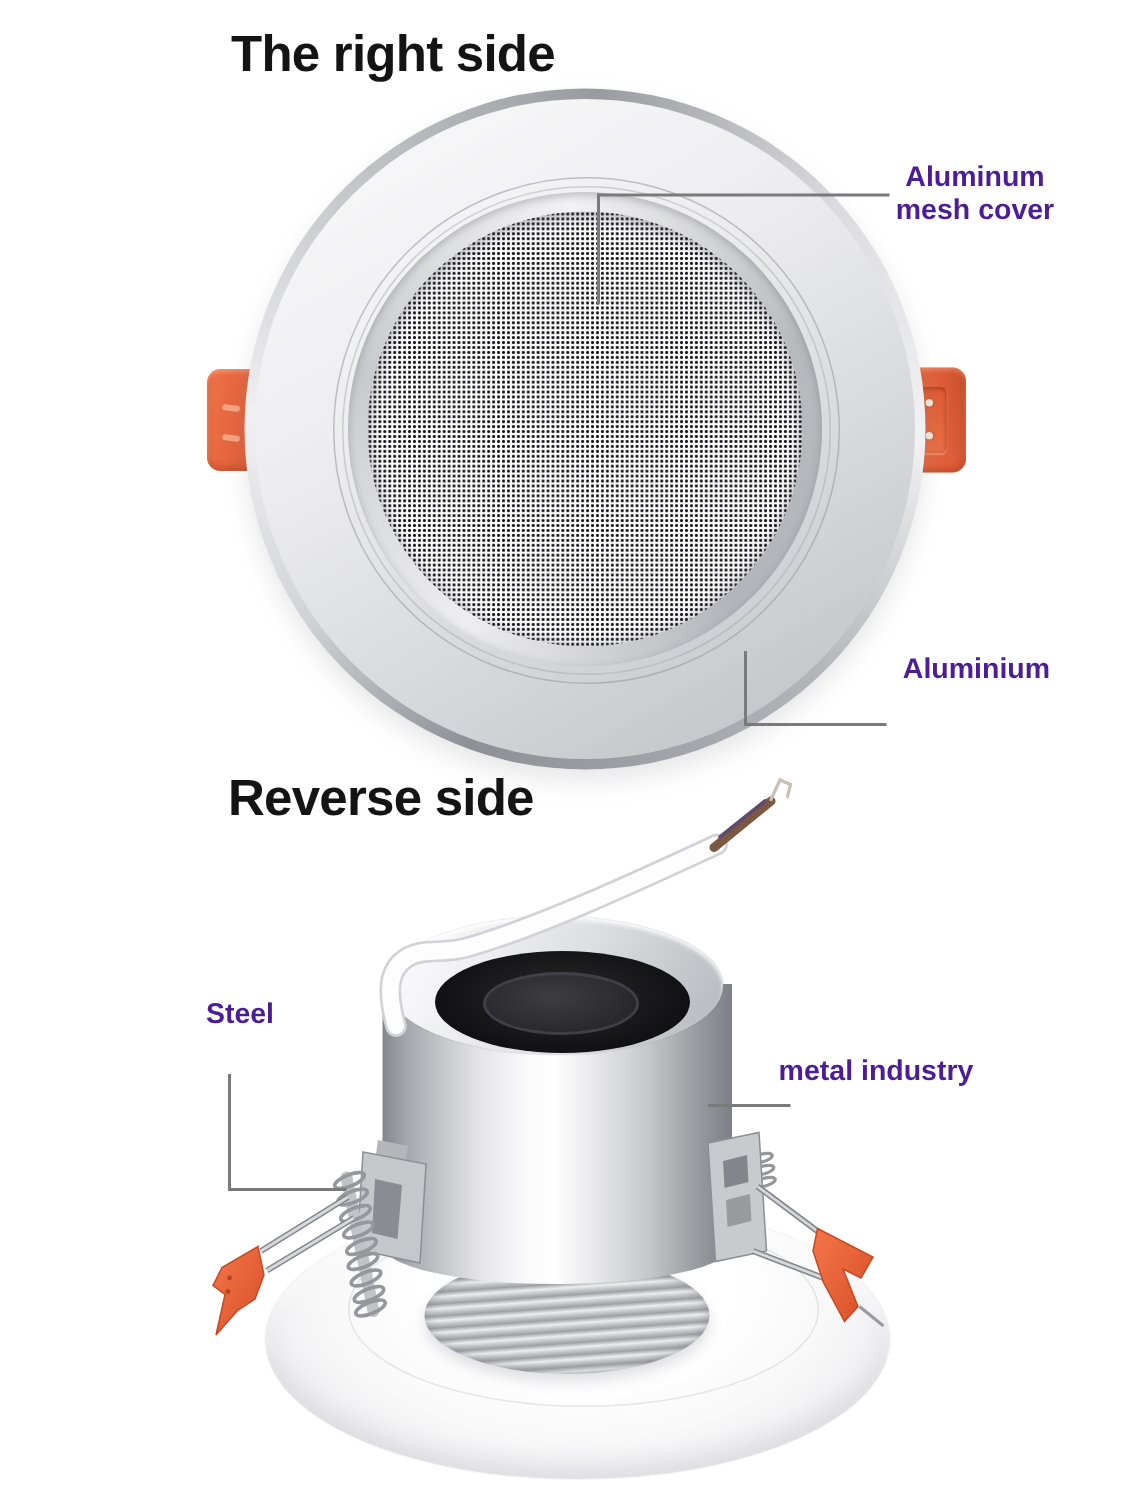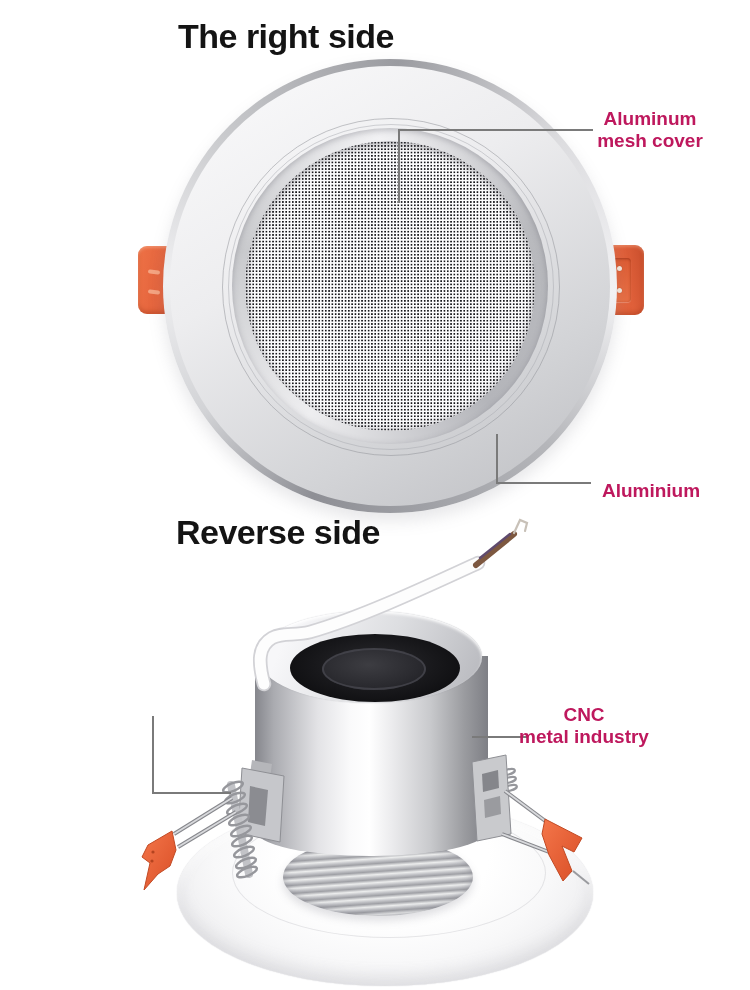--- a/index.html
+++ b/index.html
@@ -1,20 +1,20 @@
 <!DOCTYPE html>
 <html><head>
 <meta charset="utf-8">
 <style>
   html,body{margin:0;padding:0;background:#fff;}
   #canvas{position:relative;width:750px;height:990px;background:#ffffff;overflow:hidden;
           font-family:"Liberation Sans","DejaVu Sans",sans-serif;}
   
-  .heading{position:absolute;font-size:34px;font-weight:700;color:#141414;letter-spacing:-0.5px;white-space:nowrap;z-index:40;margin-left:24px;}
-  .callout-label{position:absolute;font-size:19px;font-weight:700;color:#be185d;text-align:center;line-height:21.5px;z-index:41;}
+  .heading{position:absolute;font-size:34px;font-weight:700;color:#141414;letter-spacing:-0.5px;white-space:nowrap;z-index:40;}
+  .callout-label{position:absolute;font-size:19px;font-weight:700;color:#4c1d95;text-align:center;line-height:21.5px;z-index:41;}
   .cl{position:absolute;background:#7a7a7a;z-index:39;}
   
   .ring-outer{position:absolute;left:163px;top:59px;width:454px;height:454px;border-radius:50%;z-index:2;
     background:conic-gradient(from 200deg,#8e8f95,#d2d3d6 10%,#f0f0f2 20%,#c6c7ca 32%,#9a9ba0 45%,#dcdcdf 58%,#f2f2f4 70%,#b5b6ba 82%,#8e8f95 100%);
     box-shadow:0 8px 16px rgba(120,120,135,.18);}
   .ring-face{position:absolute;left:170px;top:66px;width:440px;height:440px;border-radius:50%;z-index:3;
     background:linear-gradient(150deg,#fbfbfc 0%,#ededef 38%,#d3d4d7 72%,#bcbdc1 100%);}
   .groove{position:absolute;border-radius:50%;z-index:4;background:transparent;}
   .groove.g1{left:222px;top:118px;width:336px;height:336px;border:1.5px solid rgba(148,149,155,.55);}
   .groove.g2{left:228px;top:124px;width:324px;height:324px;border:1px solid rgba(168,169,175,.5);}
@@ -90,21 +90,21 @@
 
   <div class="cl" style="left:398px;top:129px;width:195px;height:1.6px;"></div>
   <div class="cl" style="left:398px;top:129px;width:1.6px;height:74px;"></div>
   <div class="callout-label" style="left:582px;top:108px;width:136px;">
     <div>Aluminum</div>
     <div>mesh cover</div>
   </div>
 
   <div class="cl" style="left:496px;top:434px;width:1.6px;height:50px;"></div>
   <div class="cl" style="left:496px;top:482px;width:95px;height:1.6px;"></div>
-  <div class="callout-label" style="left:576px;top:480px;width:150px;">
+  <div class="callout-label" style="left:576px;top:436px;width:150px;">
     <div>Aluminium</div>
   </div>
 
   <div class="heading" style="left:152px;top:513px;">Reverse side</div>
 
   <div>
     <div class="base"></div>
     <div class="base-inner"></div>
     <div class="ribbed"></div>
     <div class="cyl"></div>
@@ -173,21 +173,21 @@
         <line x1="476" y1="565" x2="514" y2="534" stroke="#7d5840" stroke-width="6" stroke-linecap="round"></line>
         <line x1="480" y1="558" x2="510" y2="534" stroke="#5f4a6e" stroke-width="2.4" stroke-linecap="round"></line>
         <polyline points="514,533 520,520 527,523 525,531" fill="none" stroke="#c8c1b8" stroke-width="2.2" stroke-linecap="round"></polyline>
       </g>
     </svg>
   </div>
 
   <div class="cl" style="left:152px;top:716px;width:1.6px;height:78px;"></div>
   <div class="cl" style="left:152px;top:792px;width:79px;height:1.6px;"></div>
   <div class="callout-label" style="left:85px;top:666px;width:150px;">
+    <div>Steel</div>
   </div>
 
   <div class="cl" style="left:472px;top:736px;width:55px;height:1.6px;"></div>
   <div class="callout-label" style="left:509px;top:704px;width:150px;">
-    <div>CNC</div>
     <div>metal industry</div>
   </div>
 
 </div>
 
 </body></html>

